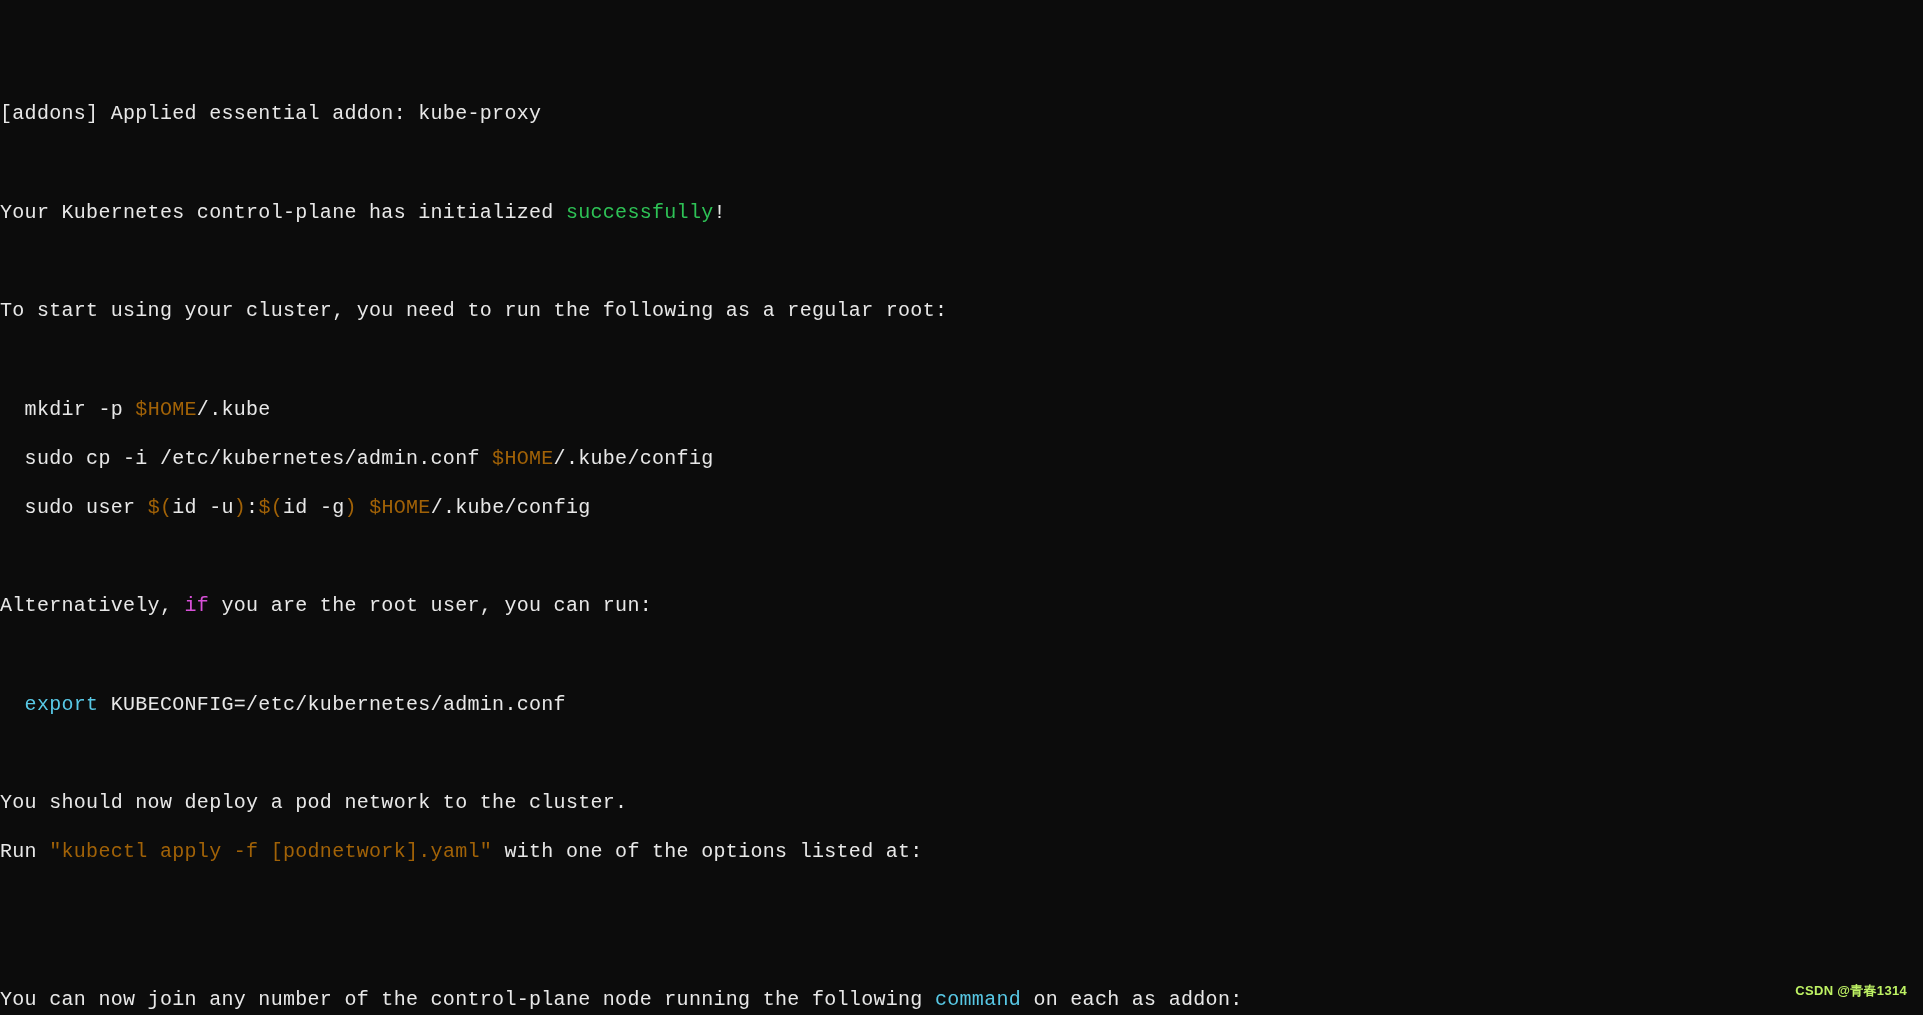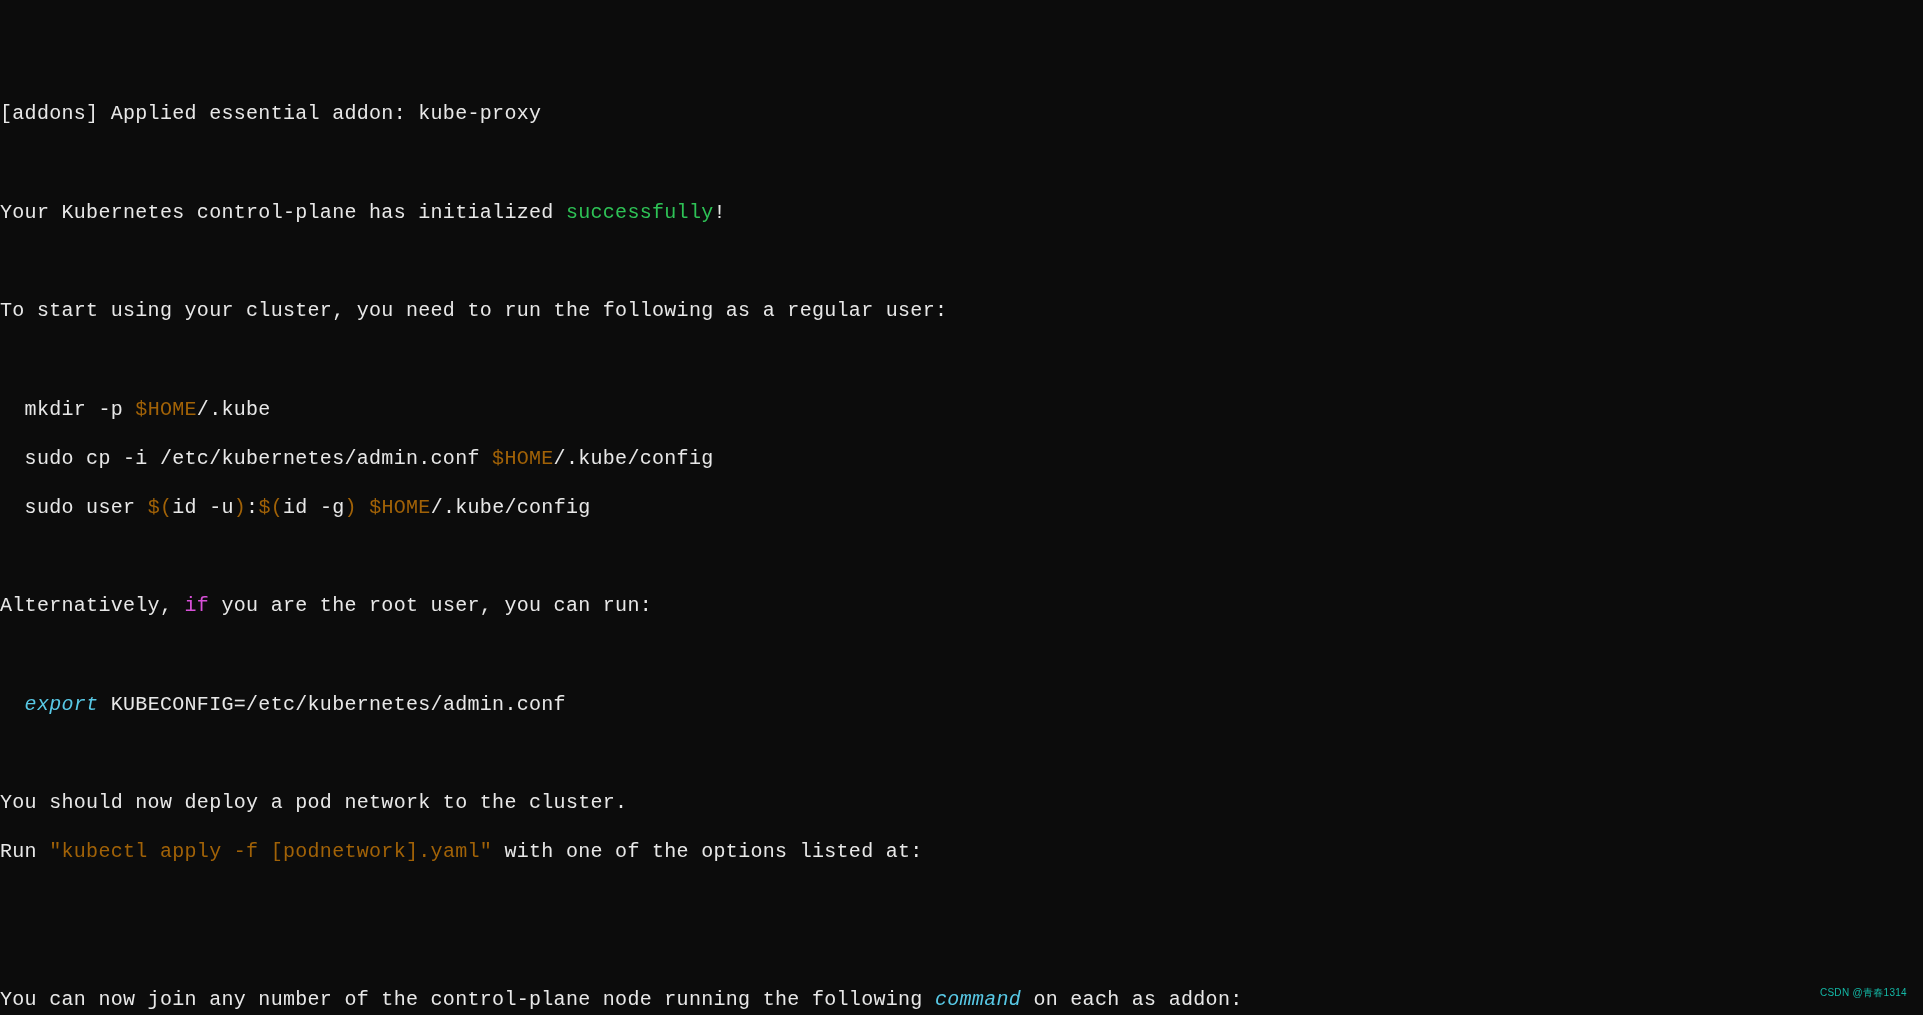--- a/index.html
+++ b/index.html
@@ -10,42 +10,43 @@
       font-size: 20px;
       line-height: 1.23;
       white-space: pre;
       padding: 4px 0;
       overflow-x: auto;
       letter-spacing: 0.3px;
     }
     .line { display: block; }
     .green { color: #2ec256; margin-top: 33px; }
     .yellow { color: #a16207; }
-    .cyan { color: #58c8e5; font-style: italic; }
+    .cyan { color: #58c8e5; }
     .magenta { color: #d850d8; text-align: right; }
     .underline { text-decoration: underline; color: #e8e8e8; }
     .watermark {
       position: fixed;
       bottom: 16px;
       right: 16px;
-      color: #14b8a6;
-      font-size: 10px;
+      color: #bef264;
+      font-size: 13px;
       font-family: sans-serif;
+      font-weight: bold;
     }
   </style>
 </head>
 <body>
 
 
 
 <div class="line"><span>[addons] Applied essential addon: kube-proxy</span></div>
 <div class="line"> </div>
 <div class="line"><span>Your Kubernetes control-plane has initialized </span><span class="green">successfully</span><span>!</span></div>
 <div class="line"> </div>
-<div class="line"><span>To start using your cluster, you need to run the following as a regular user:</span></div>
+<div class="line"><span>To start using your cluster, you need to run the following as a regular root:</span></div>
 <div class="line"> </div>
 <div class="line"><span>  mkdir -p </span><span class="yellow">$HOME</span><span>/.kube</span></div>
 <div class="line"><span>  sudo cp -i /etc/kubernetes/admin.conf </span><span class="yellow">$HOME</span><span>/.kube/config</span></div>
 <div class="line"><span>  sudo user </span><span class="yellow">$(</span><span>id -u</span><span class="yellow">)</span><span>:</span><span class="yellow">$(</span><span>id -g</span><span class="yellow">)</span><span> </span><span class="yellow">$HOME</span><span>/.kube/config</span></div>
 <div class="line"> </div>
 <div class="line"><span>Alternatively, </span><span class="magenta">if</span><span> you are the root user, you can run:</span></div>
 <div class="line"> </div>
 <div class="line"><span>  </span><span class="cyan">export</span><span> KUBECONFIG=/etc/kubernetes/admin.conf</span></div>
 <div class="line"> </div>
 <div class="line"><span>You should now deploy a pod network to the cluster.</span></div>

